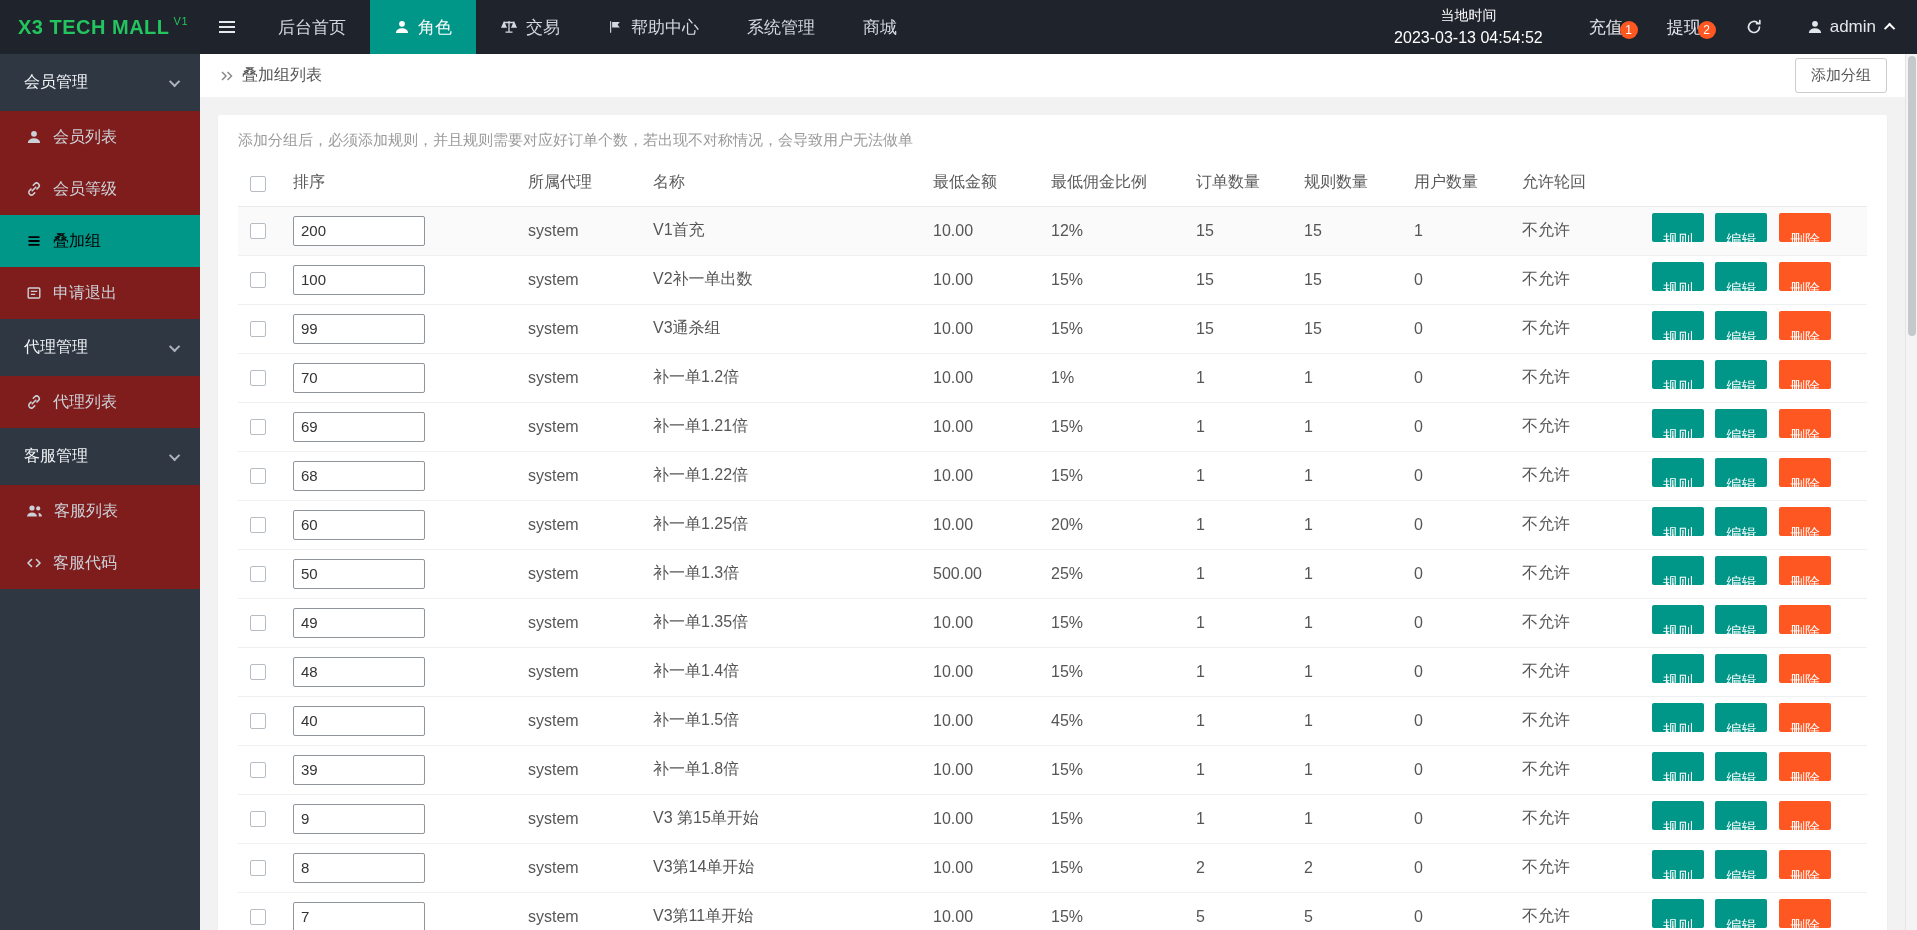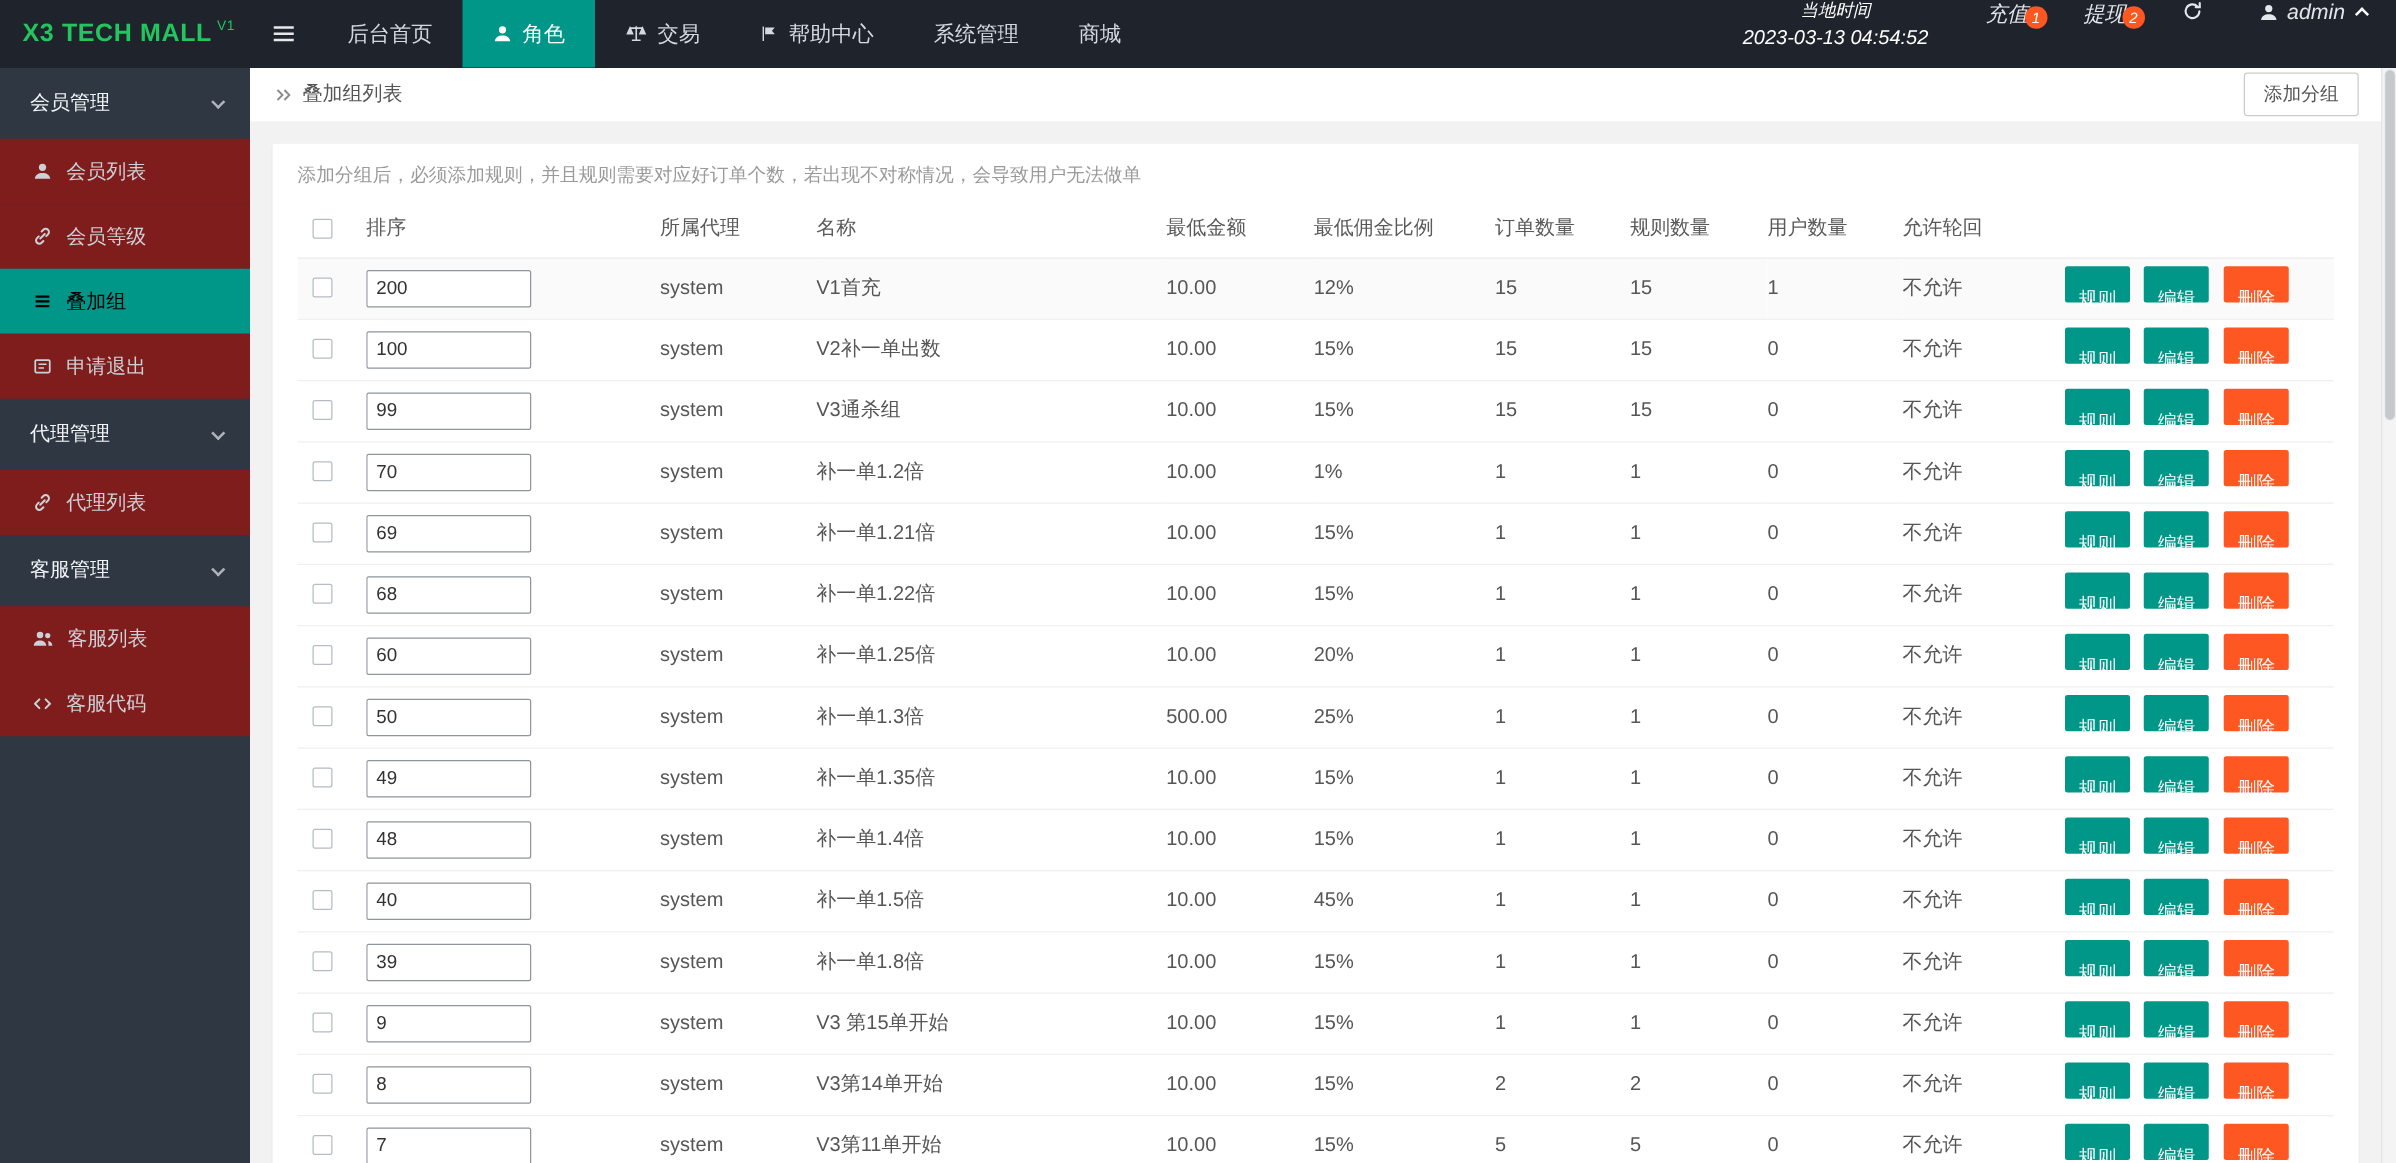--- a/index.html
+++ b/index.html
@@ -10,21 +10,21 @@
   
   .topbar { position:fixed; top:0; left:0; width:1917px; height:54px; background:#1f232c;
     display:flex; align-items:stretch; z-index:30; }
   .logo { width:200px; color:#22c55e; display:flex; align-items:center; padding-left:18px;
     font-size:20px; font-weight:bold; letter-spacing:.5px; white-space:nowrap; }
   .logo sup { font-size:11px; margin-left:4px; transform:translateY(-6px); font-weight:normal; }
   .hamburger { width:54px; display:flex; align-items:center; justify-content:center; color:#e6e8eb; cursor:pointer; }
   .mainnav { display:flex; align-items:stretch; }
   .nav-item { display:flex; align-items:center; gap:8px; padding:12px 24px; color:#d5d9df; font-size:17px; cursor:pointer; }
   .nav-item.active { background:#009688; color:#fff; }
-  .topbar-right { margin-left:auto; display:flex; align-items:flex-start;font-style:italic; }
+  .topbar-right { margin-left:auto; display:flex; align-items:center; }
   .time-block { color:#fff; text-align:center; padding:0 24px; display:flex; flex-direction:column; justify-content:center; gap:4px; }
   .time-block .t-label { font-size:14px; }
   .time-block .t-value { font-size:16px; }
   .tb-action { position:relative; display:flex; align-items:center; gap:7px; color:#e3e6ea; font-size:17px; padding:0 22px; cursor:pointer; }
   .badge { position:absolute; top:5px; right:7px; min-width:18px; height:18px; border-radius:9px; background:#ff5722;
     color:#fff; font-size:12px; line-height:18px; text-align:center; padding:0 5px; }
   .caret-up { width:8px; height:8px; border-left:2px solid #fff; border-top:2px solid #fff;
     transform:rotate(45deg) translateY(2px); margin-left:4px; }
 
   

